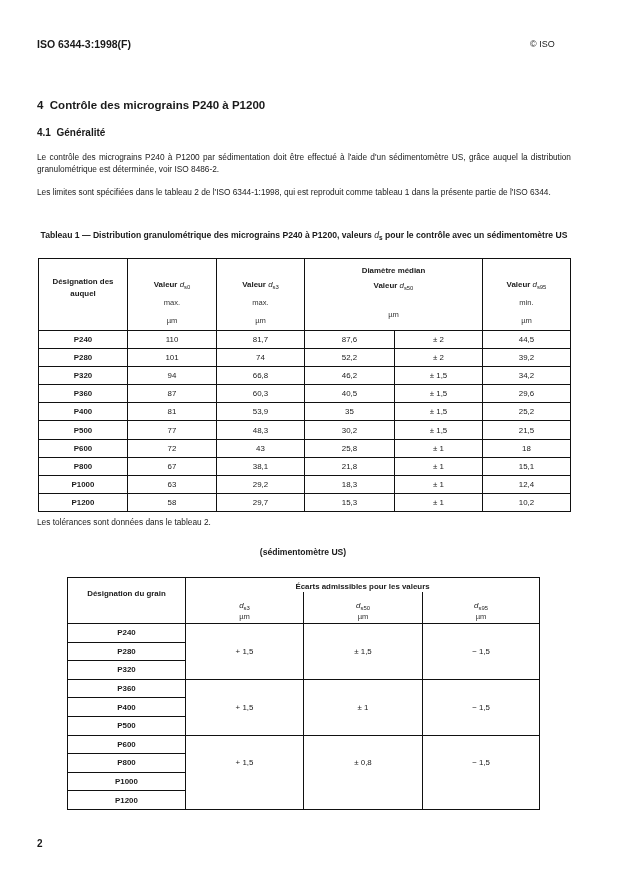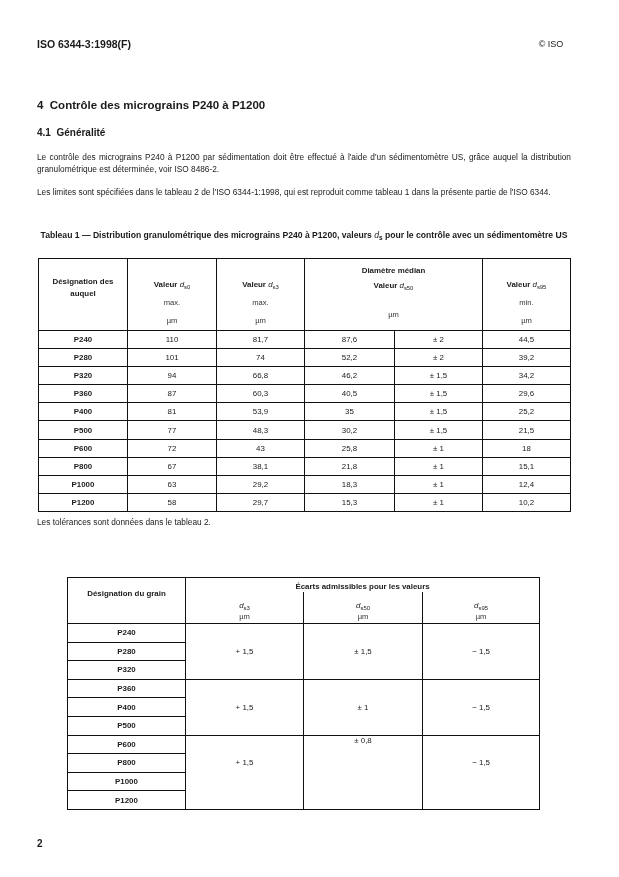--- a/index.html
+++ b/index.html
@@ -1,20 +1,20 @@
 <!DOCTYPE html>
 <html><head>
 <meta charset="utf-8">
 <style>
   html, body { margin: 0; padding: 0; background: #ffffff; }
   body { width: 619px; height: 877px; position: relative; overflow: hidden;
          font-family: "Liberation Sans", sans-serif; color: #1a1a1a; }
   .abs { position: absolute; }
   .hdr-left { left: 37px; top: 38px; font-size: 10.5px; font-weight: bold; }
-  .hdr-right { left: 530px; top: 39px; font-size: 9px; width: 42px; text-align: center; }
+  .hdr-right { left: 530px; top: 39px; font-size: 9px; width: 42px; text-align: left; }
   .h1 { left: 37px; top: 99px; font-size: 11.5px; font-weight: bold; }
   .h2 { left: 37px; top: 127px; font-size: 10px; font-weight: bold; }
   .para { left: 37px; width: 534px; font-size: 8.3px; line-height: 12.4px; text-align: justify; }
   .p1 { top: 151px; }
   .p2 { top: 186px; }
   .cap { left: 37px; width: 534px; text-align: center; font-size: 8.6px; font-weight: bold; line-height: 11.5px; }
   .cap1 { top: 230px; }
   .cap2 { top: 547px; left: 67px; width: 472px; }
   .note { left: 37px; top: 517px; font-size: 8.3px; }
   .page-num { left: 37px; top: 838px; font-size: 10px; font-weight: bold; }
@@ -170,20 +170,21 @@
         <td>15,3</td>
         <td>± 1</td>
         <td>10,2</td>
       </tr>
   </tbody>
 </table>
 
 <div class="abs note">Les tolérances sont données dans le tableau 2.</div>
 
 <div class="abs cap cap2">
+  <div>(sédimentomètre US)</div>
 </div>
 
 <table class="t2">
   <colgroup>
     <col style="width:118px">
       <col style="width:118px">
       <col style="width:119px">
       <col style="width:117px">
   </colgroup>
   <thead>
@@ -223,21 +224,21 @@
     </tr>
     <tr>
         <td class="b">P400</td>
       </tr>
     <tr>
         <td class="b">P500</td>
       </tr>
     <tr>
       <td class="b">P600</td>
       <td rowspan="4" style="vertical-align:top;padding-top:22px;">+ 1,5</td>
-      <td rowspan="4" style="vertical-align:top;">± 0,8</td>
+      <td rowspan="4" style="vertical-align:top;padding-top:22px;">± 0,8</td>
       <td rowspan="4" style="vertical-align:top;padding-top:22px;">− 1,5</td>
     </tr>
     <tr>
         <td class="b">P800</td>
       </tr>
     <tr>
         <td class="b">P1000</td>
       </tr>
     <tr>
         <td class="b">P1200</td>

